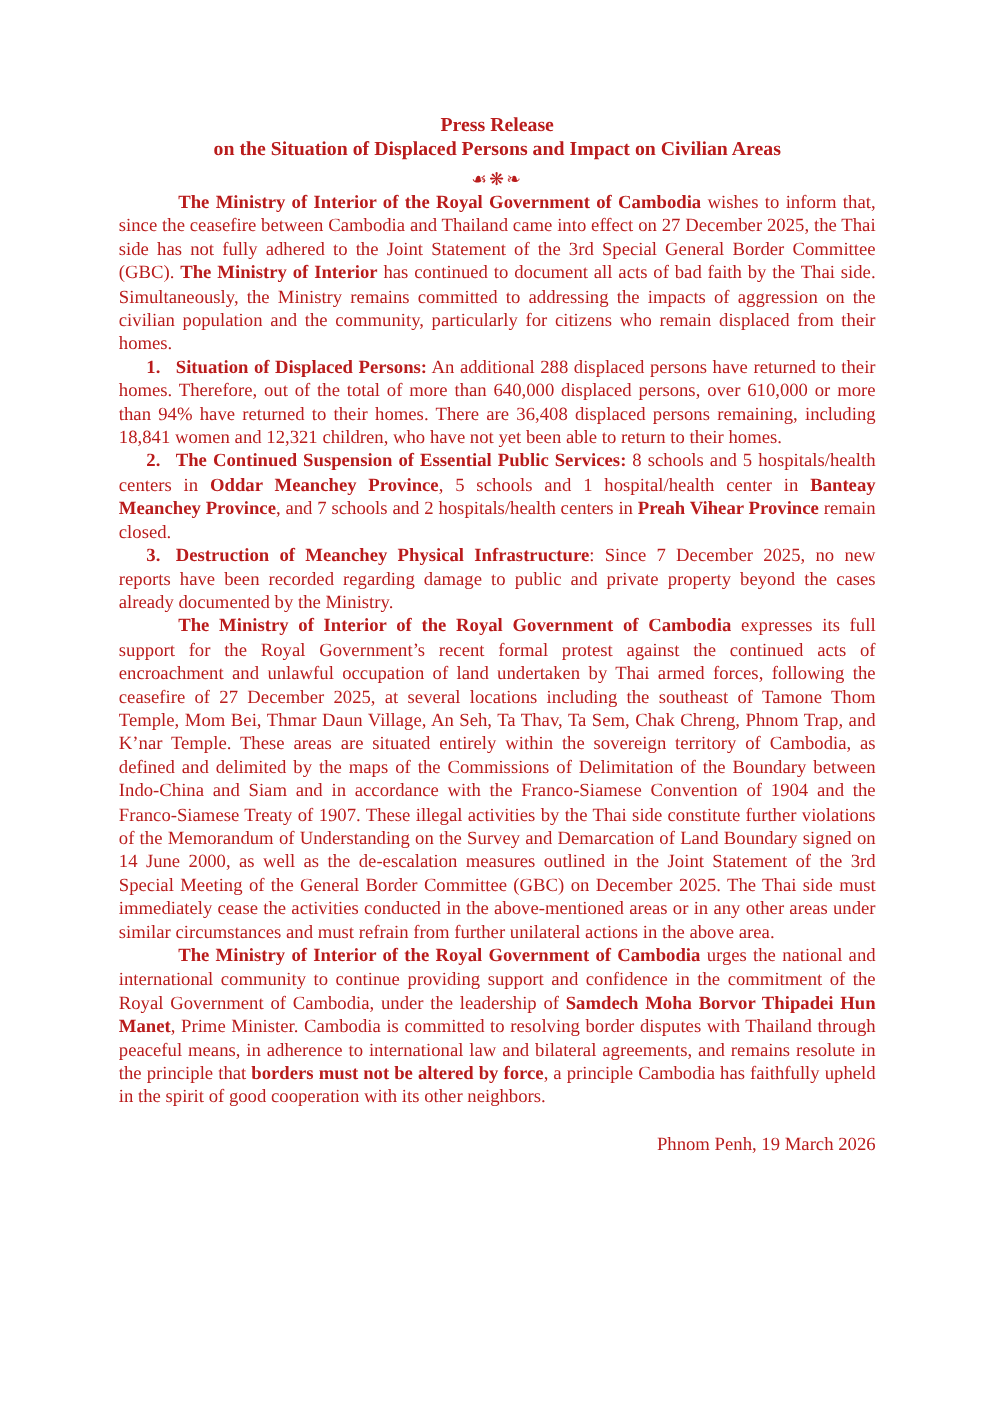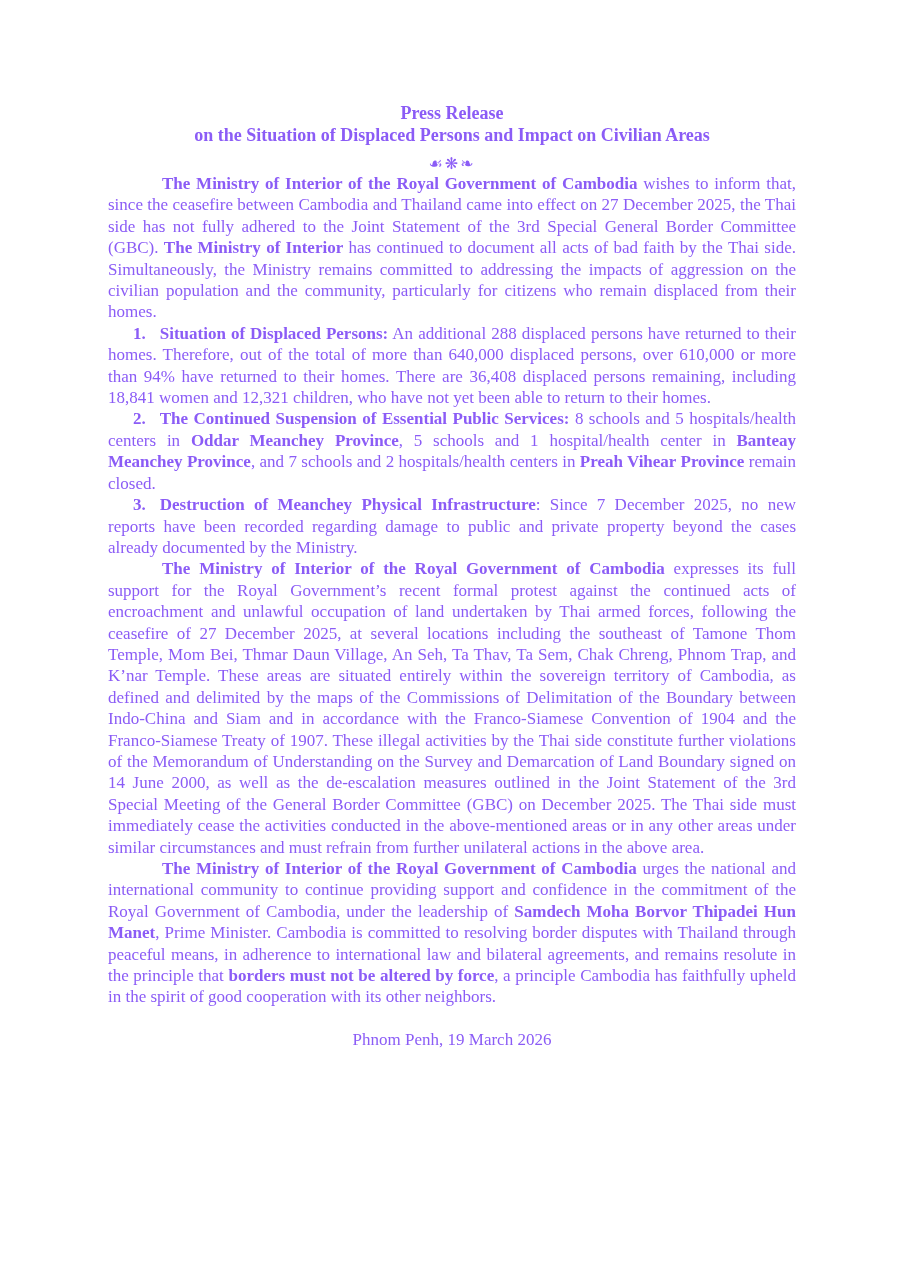--- a/index.html
+++ b/index.html
@@ -6,21 +6,21 @@
     margin: 0;
     padding: 0;
     background: #ffffff;
   }
   .page {
     position: relative;
     width: 852px;
     height: 1280px;
     background: #ffffff;
     font-family: "Liberation Serif", serif;
-    color: #8b5cf6;
+    color: #b91c1c;
     overflow: hidden;
   }
   .doc {
     position: absolute;
     left: 108px;
     top: 102px;
     width: 688px;
   }
   .title-block {
     text-align: center;
@@ -49,21 +49,21 @@
   }
   .b { font-weight: bold; }
   .num {
     font-weight: bold;
     padding-right: 14px;
   }
   .dateline {
     margin-top: 21px;
     font-size: 17px;
     line-height: 21.4px;
-    text-align: center;
+    text-align: right;
     font-family: Liberation Serif, serif;
   }
 </style>
 </head>
 <body>
 
 <div class="page">
   <div class="doc">
 
     <div class="title-block">

